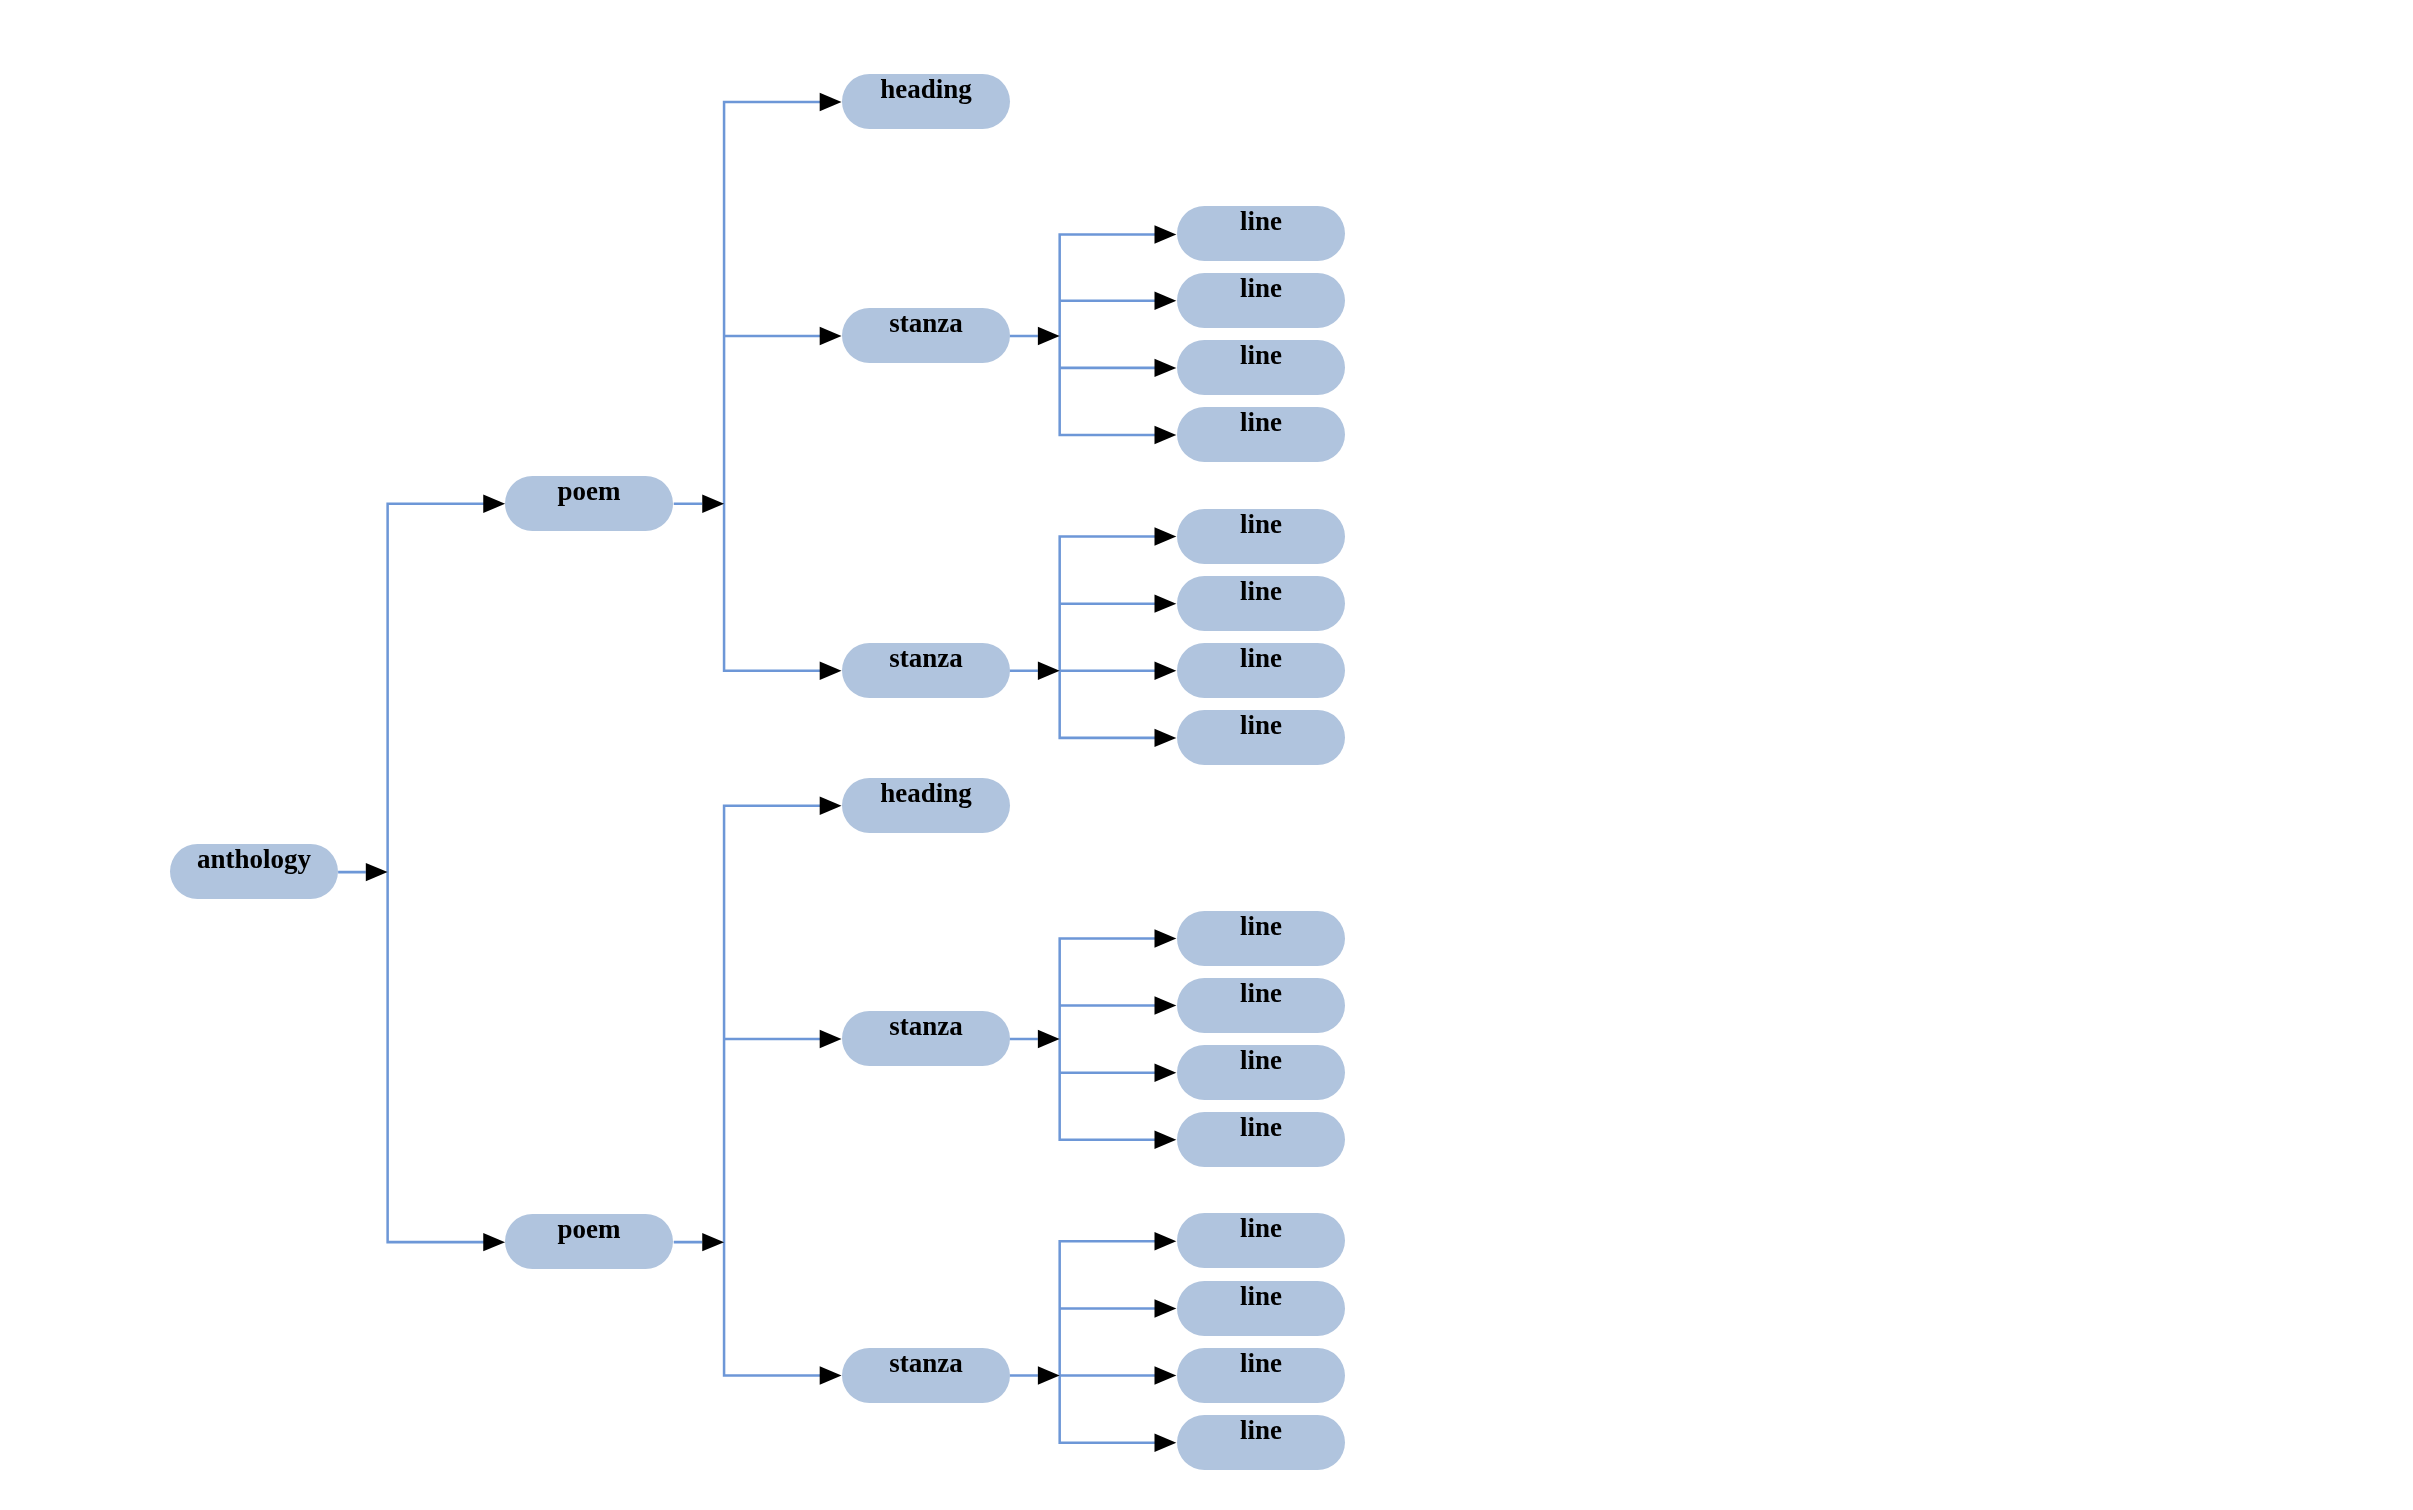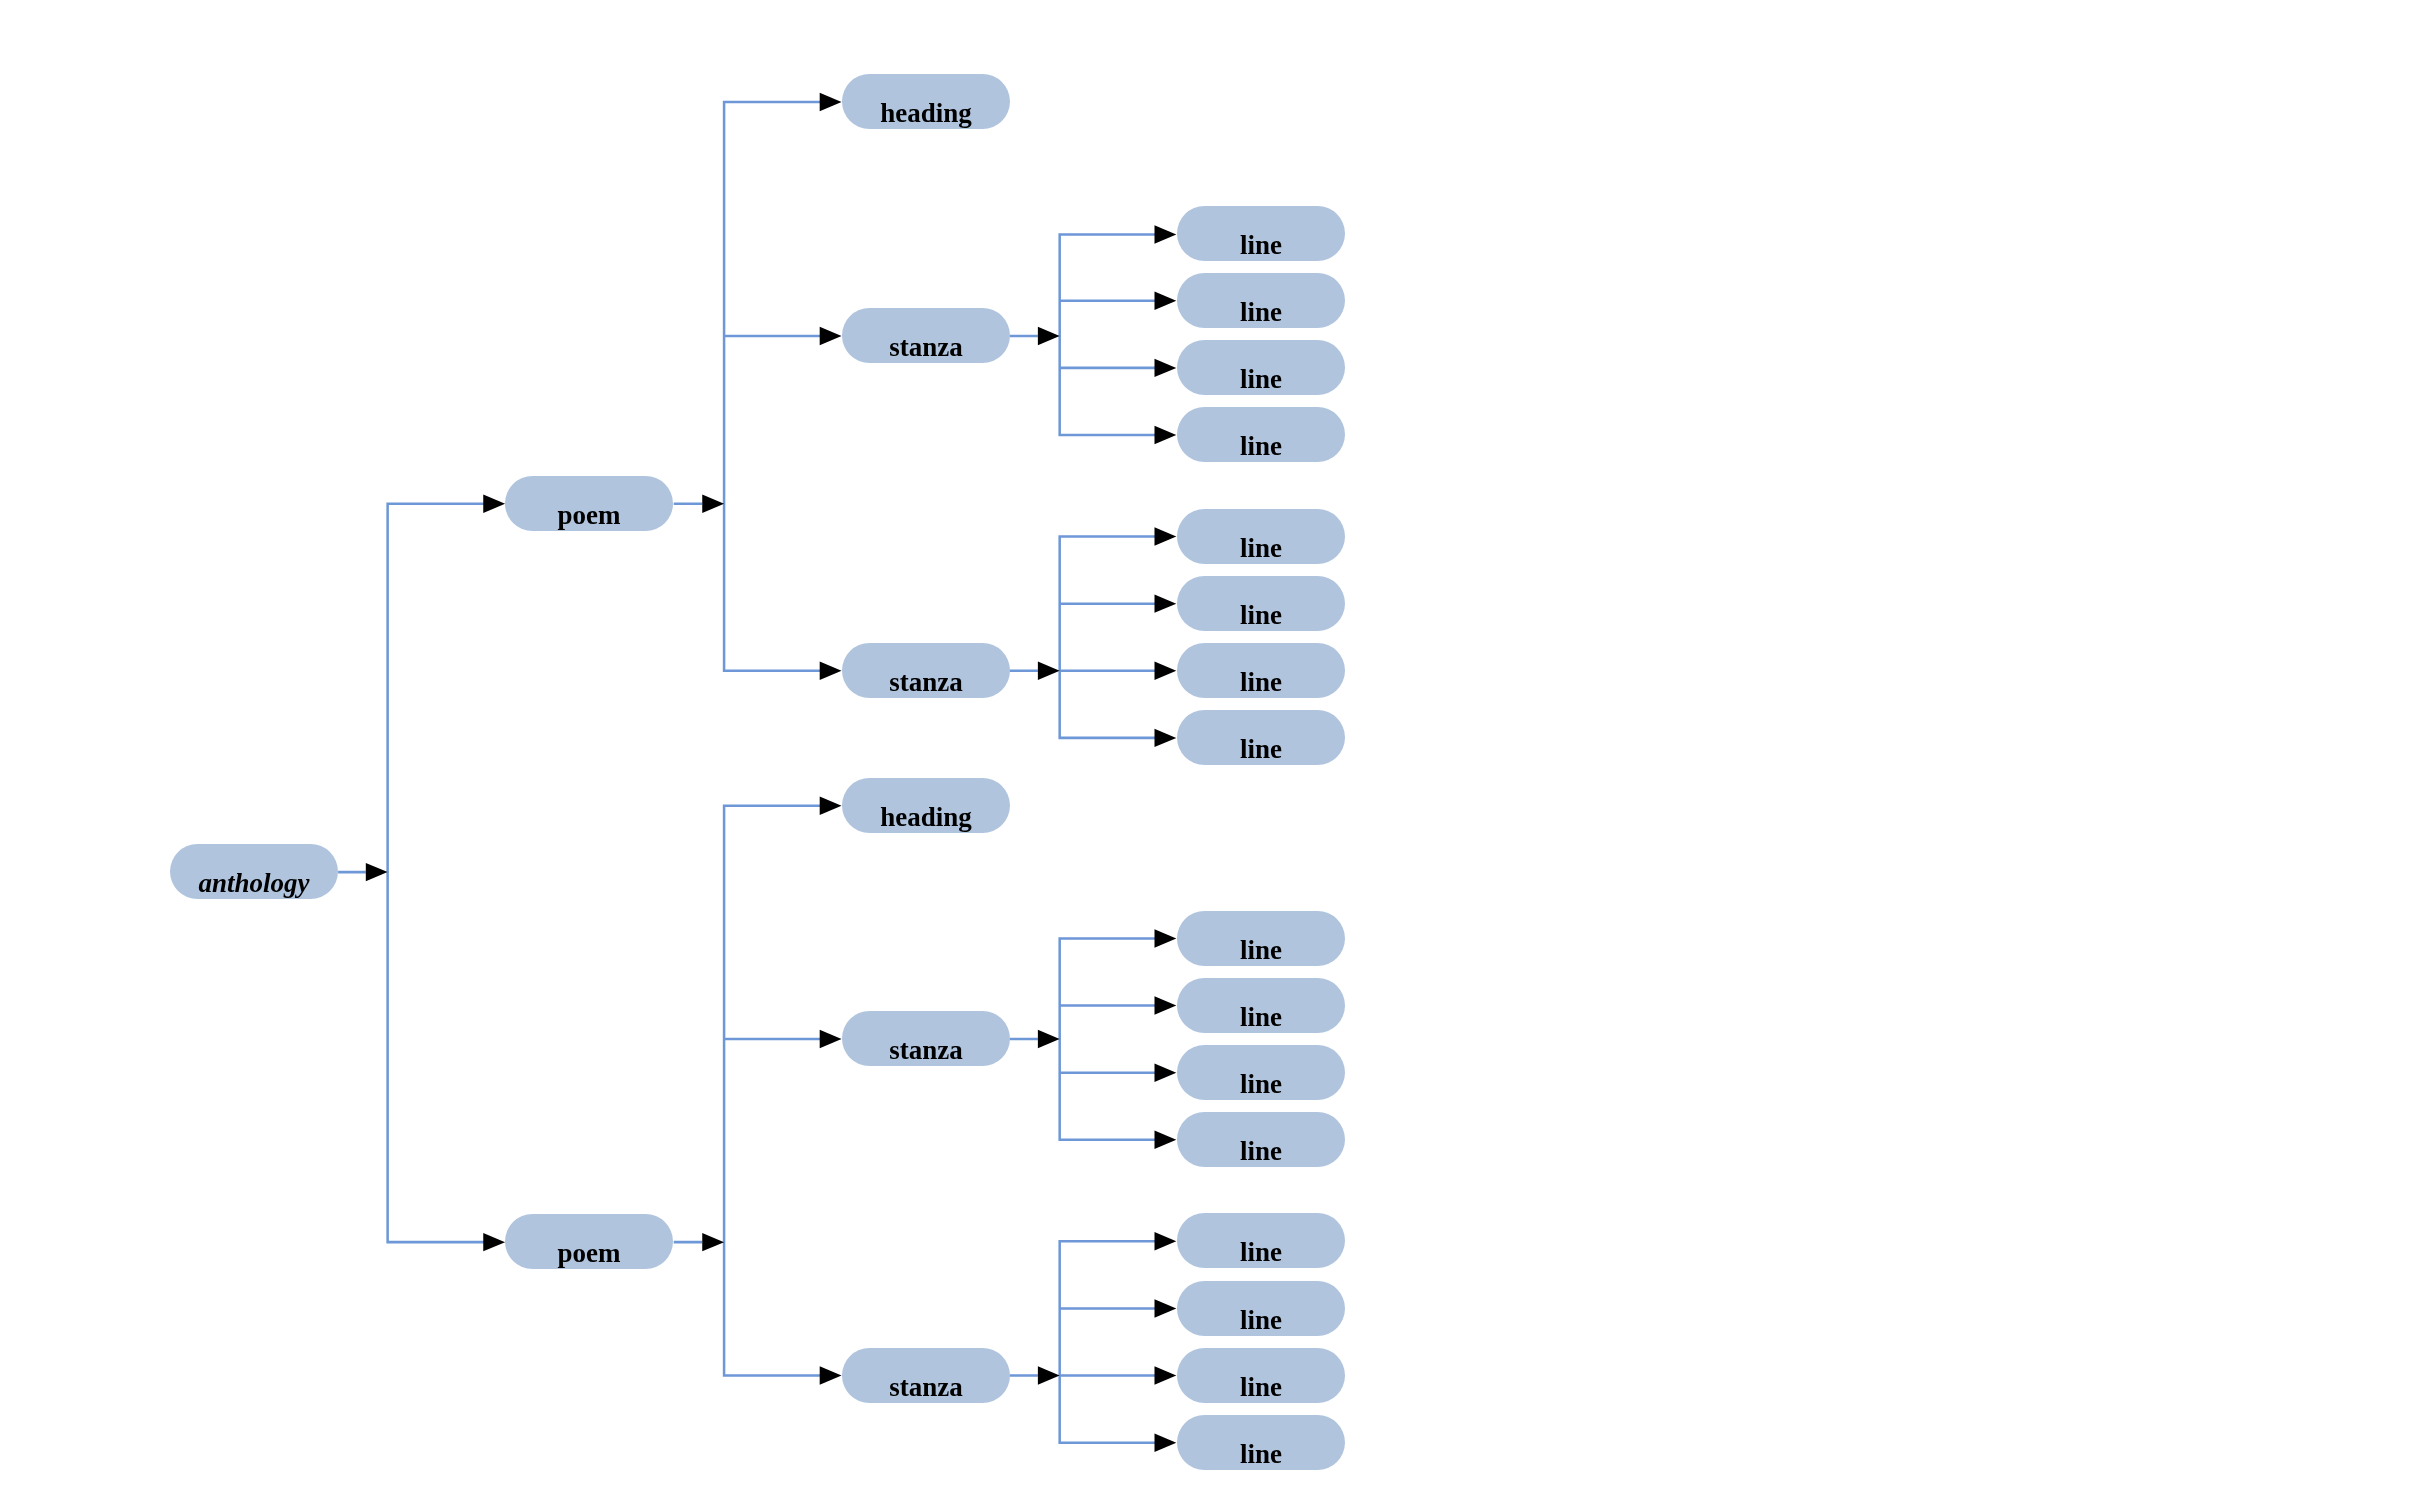--- a/index.html
+++ b/index.html
@@ -25,21 +25,21 @@
     fill: var(--arrow-color, #000000);
     stroke: none;
   }
   .node {
     position: absolute;
     width: 168px;
     height: 55px;
     border-radius: 28px;
     background: var(--node-fill, #b0c4de);
     display: flex;
-    align-items: flex-end;
+    align-items: flex-start;
     justify-content: center;
     font-weight: bold;
     font-size: 27px;
     color: var(--text-color, #000000);
     white-space: nowrap;
   }
 </style>
 </head>
 <body>
 
@@ -86,21 +86,21 @@
     <polygon points="1402,1358 1376,1347 1376,1369"></polygon>
 
     <path d="M1203 1639 H1237 M1377 1479 H1263 V1719 H1377 M1263 1559 H1377 M1263 1639 H1377"></path>
     <polygon points="1263,1639 1237,1628 1237,1650"></polygon>
     <polygon points="1402,1479 1376,1468 1376,1490"></polygon>
     <polygon points="1402,1559 1376,1548 1376,1570"></polygon>
     <polygon points="1402,1639 1376,1628 1376,1650"></polygon>
     <polygon points="1402,1719 1376,1708 1376,1730"></polygon>
   </svg>
 
-  <div class="node" style="left:170px; top:844px;font-style:italic;">
+  <div class="node" style="left:170px; top:844px;">
     <span>anthology</span>
   </div>
 
   <div class="node" style="left:505px; top:476px;">
     <span>poem</span>
   </div>
   <div class="node" style="left:505px; top:1214px;">
     <span>poem</span>
   </div>
 

